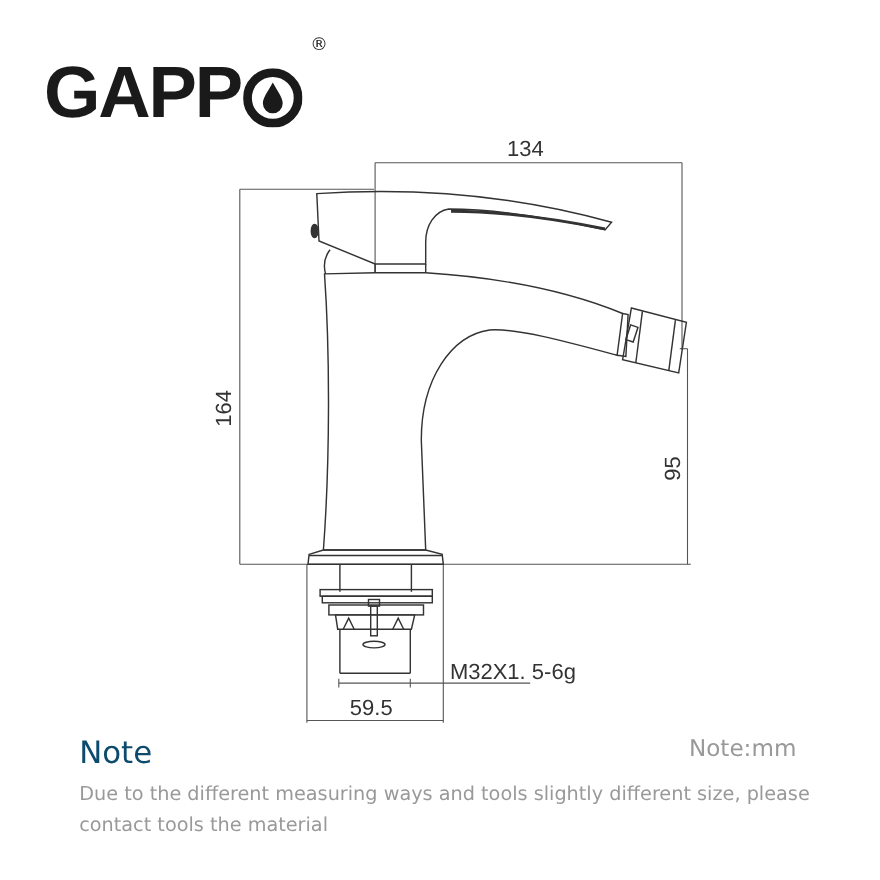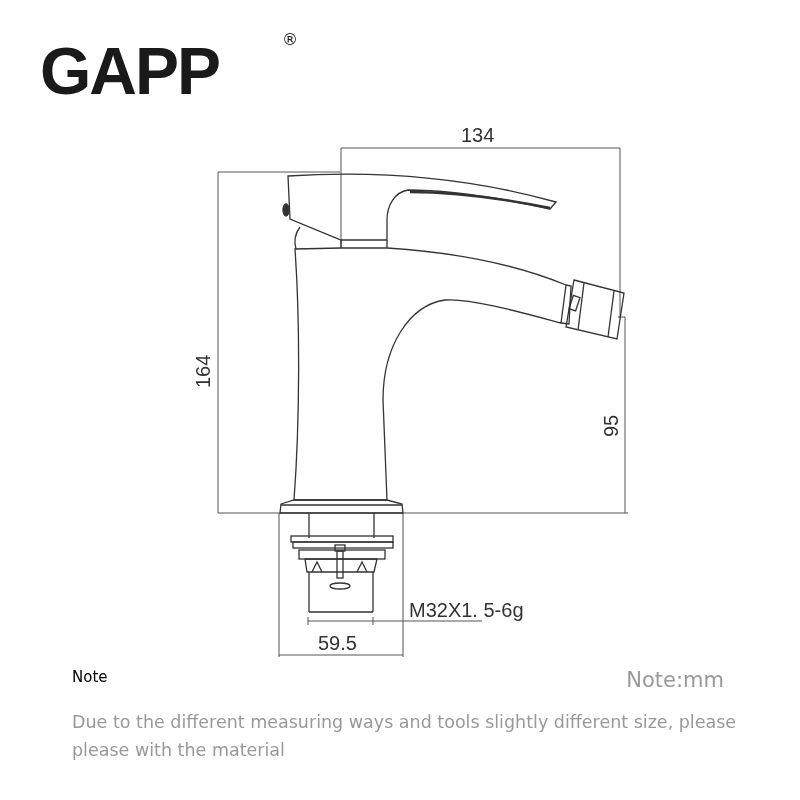--- a/index.html
+++ b/index.html
@@ -1,23 +1,23 @@
 <!DOCTYPE html>
 <html><head>
 <meta charset="utf-8">
 <style>
   html, body { margin: 0; padding: 0; background: #ffffff; }
   body { width: 800px; height: 800px; position: relative; overflow: hidden; font-family: "DejaVu Sans", sans-serif; }
-  .logo { position: absolute; left: 40px; top: 38px; height: 64px; display: flex; align-items: flex-end; flex-direction: column; }
+  .logo { position: absolute; left: 40px; top: 52px; height: 64px; display: flex; align-items: flex-end; }
   .logo-text { font-family: "Liberation Sans", sans-serif; font-weight: bold; font-size: 66px; letter-spacing: -2px; color: #1a1a1a; line-height: 1; }
   .logo-drop { width: 54px; height: 54px; margin-left: 2px; }
   .logo-reg { position: absolute; left: 282px; top: 30px; font-size: 16px; color: #1a1a1a; }
   svg.drawing { position: absolute; left: 0; top: 0; }
   .dim-text { font-family: "Liberation Sans", sans-serif; font-size: 20px; fill: #333; }
-  .note-title { position: absolute; left: 72px; top: 668px; font-size: 15px; color: #000000; }
+  .note-title { position: absolute; left: 72px; top: 668px; font-size: 28px; color: #0c4a6e; }
   .unit { position: absolute; right: 76px; top: 668px; font-size: 21px; color: #999; }
   .note-body { position: absolute; left: 72px; top: 708px; width: 680px; font-size: 17.5px; line-height: 28px; color: #999; }
 </style>
 </head>
 <body>
 
 <div class="logo">
   <span class="logo-text">GAPP</span>
   <svg class="logo-drop" viewBox="0 0 54 54">
     <circle cx="27" cy="27" r="23" fill="none" stroke="#1a1a1a" stroke-width="8"></circle>
@@ -92,13 +92,13 @@
 
   <text class="dim-text" x="461" y="142">134</text>
   <text class="dim-text" x="0" y="0" transform="translate(210 388) rotate(-90)">164</text>
   <text class="dim-text" x="0" y="0" transform="translate(618 437) rotate(-90)">95</text>
   <text class="dim-text" x="318" y="650">59.5</text>
   <text class="dim-text" x="409" y="617">M32X1. 5-6g</text>
 </svg>
 
 <div class="note-title">Note</div>
 <div class="unit">Note:mm</div>
-<div class="note-body">Due to the  different  measuring ways and tools slightly different size, please please with the material</div>
+<div class="note-body">Due to the  different  measuring ways and tools slightly different size, please contact tools the material</div>
 
 </body></html>

